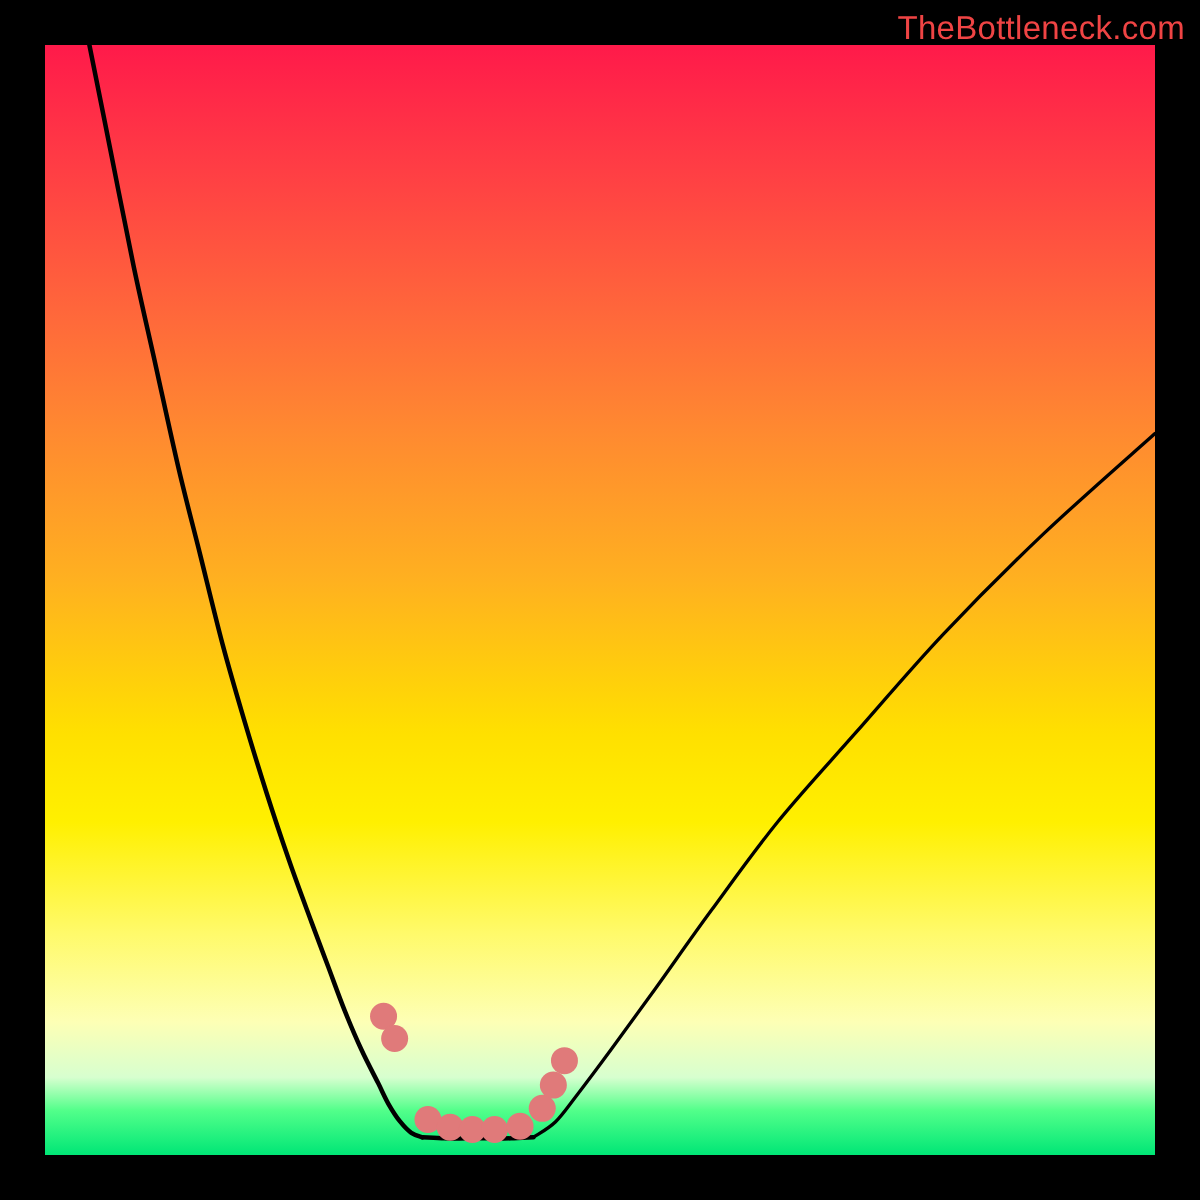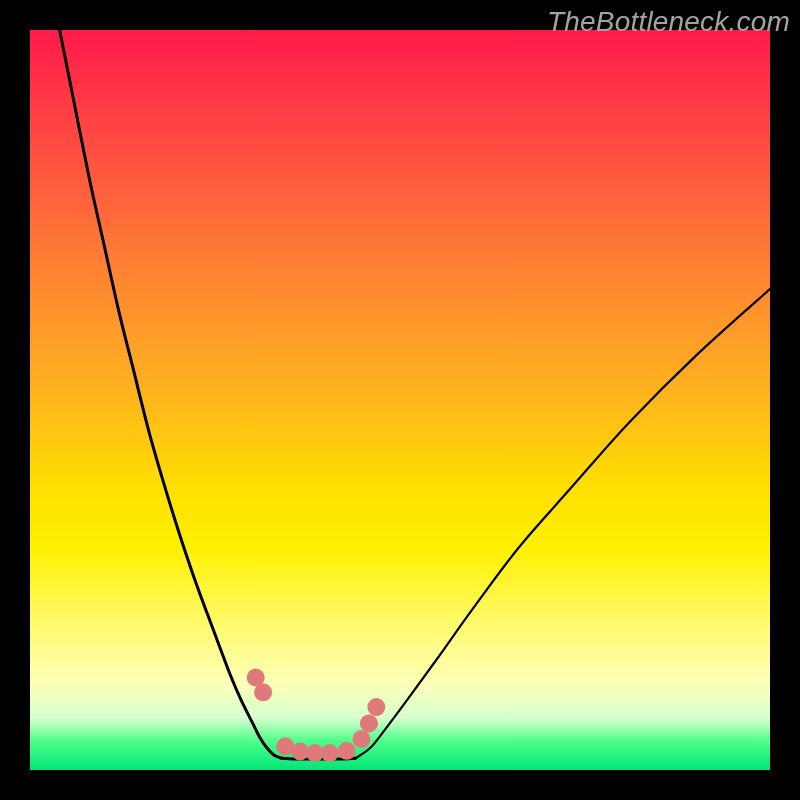--- a/index.html
+++ b/index.html
@@ -29,26 +29,25 @@
       #fdffb5 88%,
       #d7ffcf 93%,
       #52ff8a 96%,
       #00e676 100%
     );
   }
   .watermark {
     position: absolute;
     top: 6px;
     right: 10px;
-    color: #a3a3a3;
-    font-size: 28px;
+    color: #ef4444;
+    font-size: 22px;
     font-weight: 500;
     letter-spacing: 0.2px;
     user-select: none;
-    font-style: italic;
   }
   svg.plot {
     position: absolute;
     left: 0;
     top: 0;
     width: 740px;
     height: 740px;
   }
   .curve {
     fill: none;

